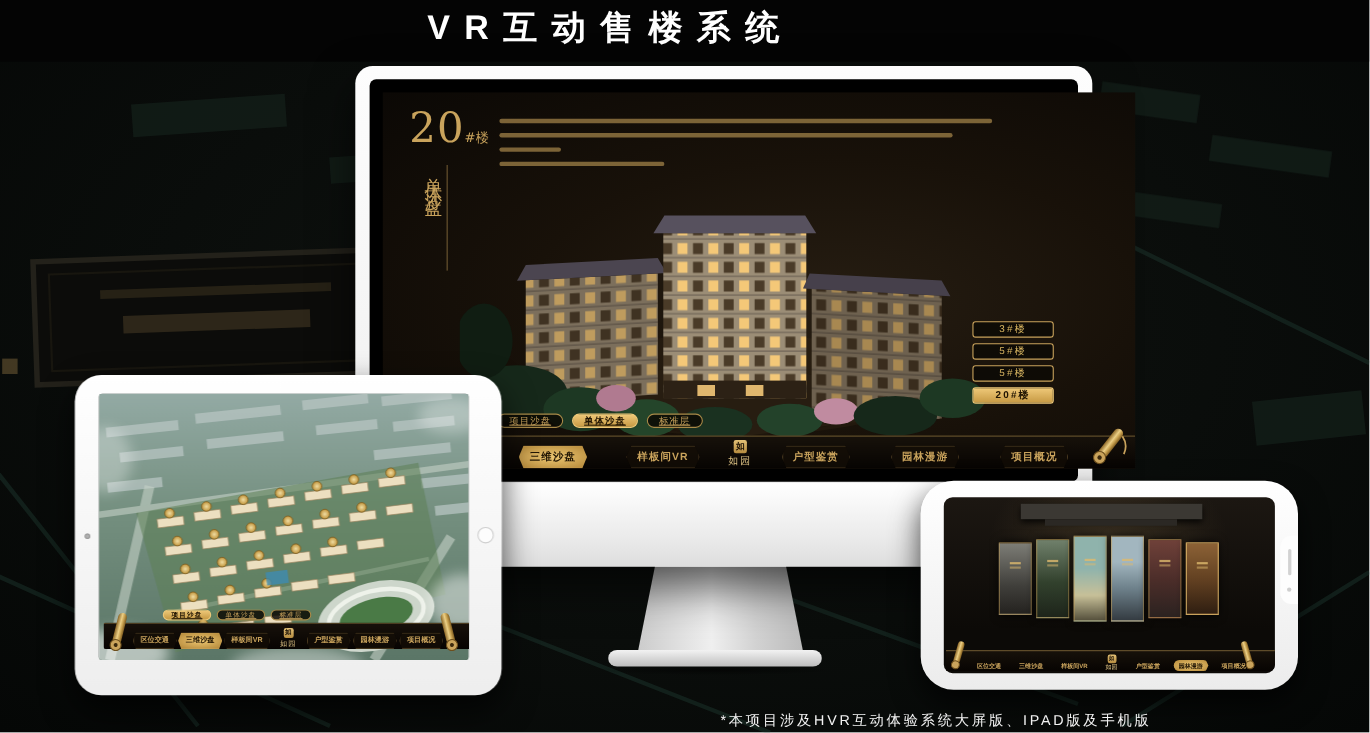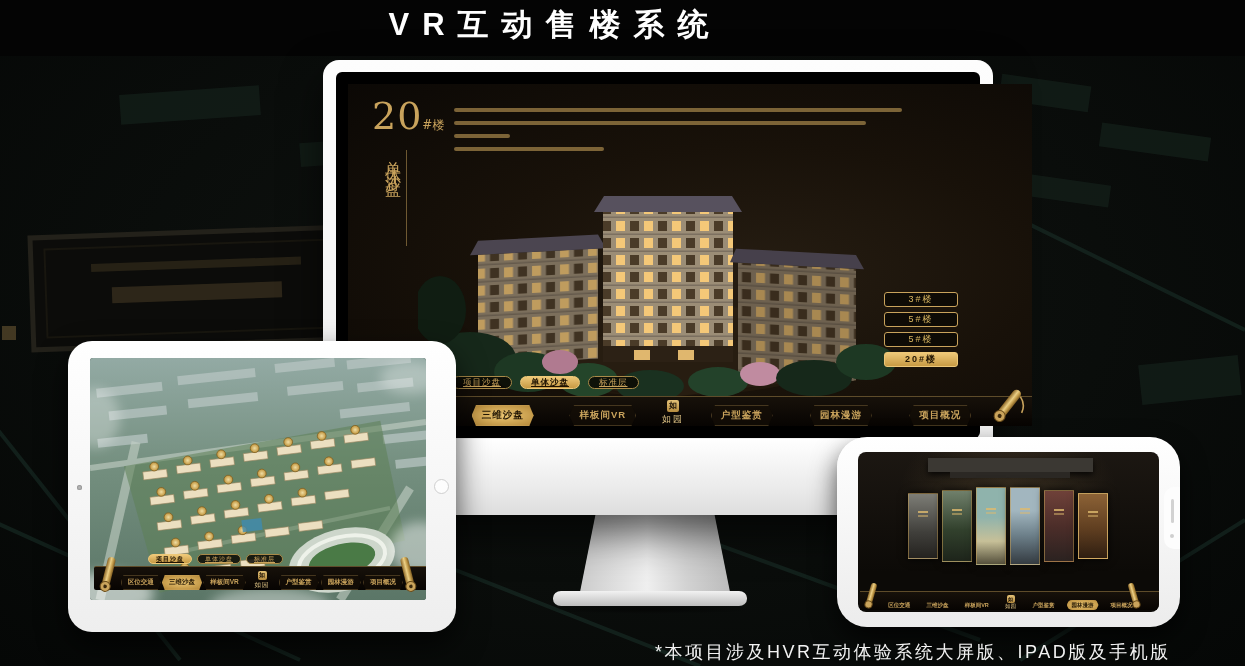--- a/index.html
+++ b/index.html
@@ -9,21 +9,21 @@
            background:radial-gradient(ellipse at 50% 45%, #101411 0%, #0a0d0b 55%, #050706 100%); }
 
   
   .backdrop { position:absolute; inset:0; z-index:0; }
   .header-strip { position:absolute; left:0; top:0; width:1245px; height:56px; background:#040404; z-index:1; }
 
   
   .page-title { position:absolute; top:4px; left:0; width:1110px; text-align:center; z-index:5;
     color:#ffffff; font-size:31px; font-weight:bold; letter-spacing:13px; }
   .footer-note { position:absolute; left:655px; bottom:2px; z-index:30;
-    color:#f2f2f2; font-size:18px; letter-spacing:2.5px; white-space:nowrap; }
+    color:#f2f2f2; font-size:13px; letter-spacing:2.5px; white-space:nowrap; }
 
   
   .monitor { position:absolute; left:323px; top:60px; width:670px; height:455px; z-index:10;
     background:linear-gradient(#fdfdfd,#ededed); border-radius:16px;
     box-shadow:0 18px 40px rgba(0,0,0,.65); }
   .m-screen { position:absolute; left:13px; top:12px; width:644px; height:366px;
     background:#000; border-radius:6px; }
   .m-content { position:absolute; left:12px; top:12px; width:684px; height:342px; overflow:hidden;
     background:radial-gradient(ellipse at 60% 55%, #261d12 0%, #181109 48%, #0b0805 100%); }
   .m-chin { position:absolute; left:0; bottom:0; width:100%; height:76px;

